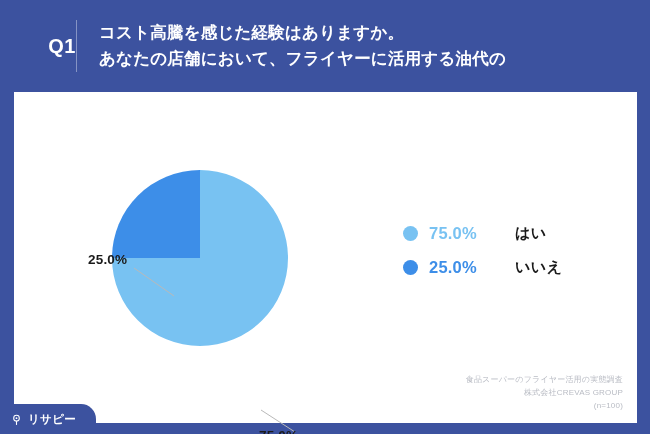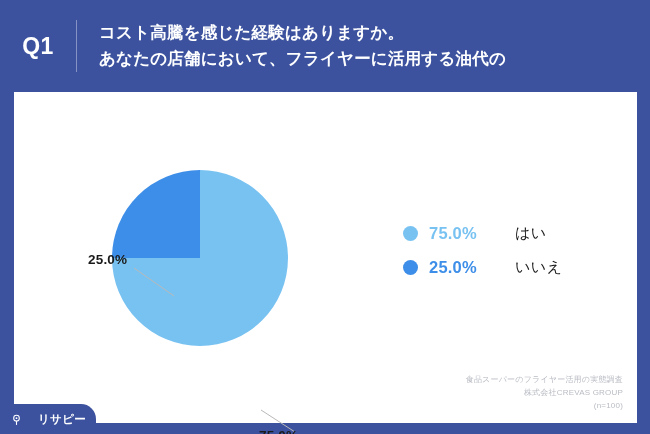--- a/index.html
+++ b/index.html
@@ -22,23 +22,23 @@
     left: 0; top: 0;
     width: 650px;
     height: 92px;
     background: #3c529f;
     display: flex;
     align-items: center;
   }
 
   #q-badge {
     width: 76px;
-    text-align: center;
+    text-align: right;
     color: #ffffff;
-    font-size: 23px;
+    font-size: 20px;
     font-weight: bold;
     letter-spacing: 0.5px;
     flex: 0 0 76px;
   }
 
   #header-divider {
     width: 1px;
     height: 52px;
     background: #8593c4;
     flex: 0 0 1px;
@@ -122,21 +122,21 @@
     margin-left: 11px;
     font-size: 16.5px;
     font-weight: bold;
     letter-spacing: 0.2px;
     width: 74px;
     flex: 0 0 74px;
   }
   .legend-name {
     margin-left: 12px;
     font-size: 15px;
-    font-weight: normal;
+    font-weight: bold;
     color: #1a1a1a;
     letter-spacing: 0.5px;
   }
 
   
   #footer-note {
     position: absolute;
     right: 14px;
     bottom: 10px;
     text-align: right;
@@ -155,21 +155,21 @@
     width: 96px;
     height: 30px;
     background: #3c529f;
     border-top-right-radius: 15px;
     display: flex;
     align-items: center;
     padding-left: 10px;
   }
   #logo-icon { flex: 0 0 13px; height: 13px; }
   #logo-text {
-    margin-left: 15px;
+    margin-left: 5px;
     color: #ffffff;
     font-size: 11.5px;
     font-weight: bold;
     letter-spacing: 0.3px;
     font-family: Liberation Serif, serif;
   }
 </style>
 </head>
 <body>
 

